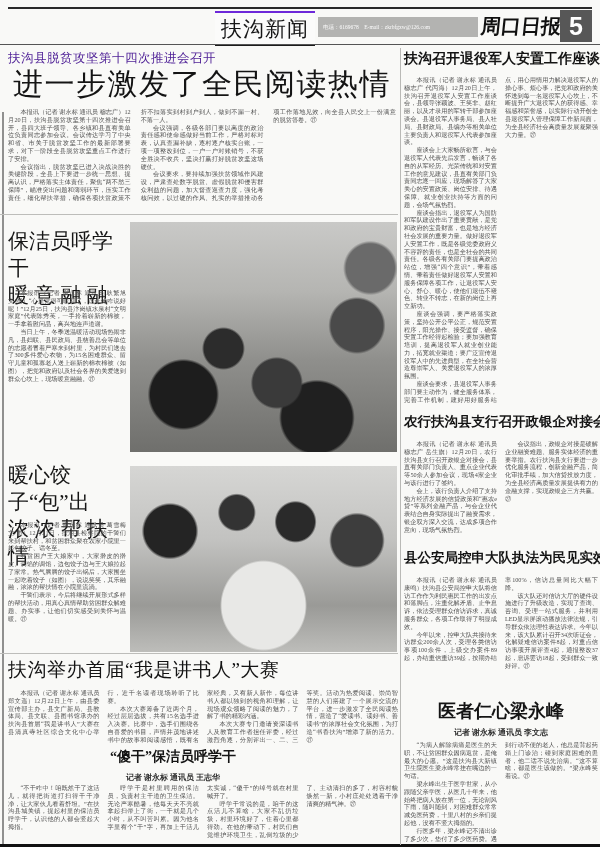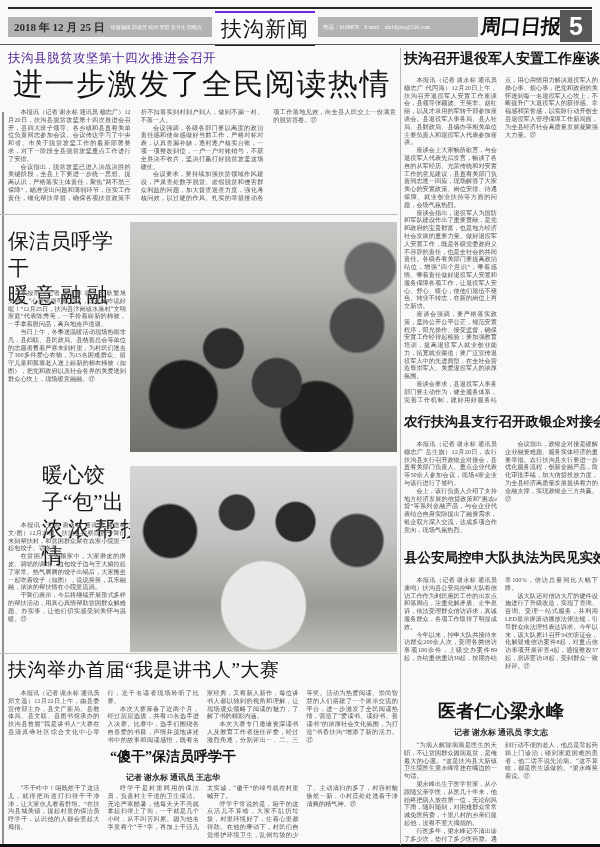--- a/index.html
+++ b/index.html
@@ -25,21 +25,21 @@
   .hline-1{position:absolute;left:0;top:214px;width:398px;height:1px;background:#bdbdba;}
   .hline-2{position:absolute;left:0;top:653px;width:398px;height:1px;background:#bdbdba;}
   
   .kicker{position:absolute;left:8px;top:50px;font-size:12.5px;color:#4c1d95;letter-spacing:.5px;white-space:nowrap;}
   .headline-main{position:absolute;left:8px;top:64px;width:388px;text-align:center;font-size:30px;color:#141414;letter-spacing:1.5px;white-space:nowrap;}
   .body-text{font-size:6.2px;line-height:7.8px;color:#4f4f4f;text-align:justify;overflow:hidden;column-fill:auto;}
   .body-text p{margin:0;text-indent:2em;}
   .body-main{position:absolute;left:8px;top:108px;width:388px;height:102px;column-count:3;column-gap:10px;}
   .headline-left{position:absolute;left:8px;width:120px;font-size:21px;line-height:27px;color:#161616;}
   .hl-warmth{top:228px;}
-  .hl-dump{top:462px;margin-left:34px;}
+  .hl-dump{top:462px;}
   .body-warmth{position:absolute;left:8px;top:289px;width:118px;height:160px;}
   .body-dump{position:absolute;left:8px;top:521px;width:118px;height:128px;}
   .photo{position:absolute;left:130px;width:267px;background:#888;overflow:hidden;}
   .photo1{top:222px;height:230px;background:
     radial-gradient(circle at 20% 75%, #1d1d1d 0 12%, transparent 13%),
     radial-gradient(circle at 35% 55%, #2c2c2c 0 9%, transparent 10%),
     radial-gradient(circle at 55% 70%, #3a3a3a 0 11%, transparent 12%),
     radial-gradient(circle at 85% 45%, #4a4a4a 0 10%, transparent 11%),
     radial-gradient(circle at 70% 85%, #202020 0 13%, transparent 14%),
     radial-gradient(circle at 90% 20%, #6a6a6a 0 8%, transparent 9%),
@@ -70,24 +70,20 @@
 </style>
 </head>
 <body>
 
 <div id="page">
 
   <div class="edge-left"></div>
   <div class="edge-bottom"></div>
 
   <div class="top-rule"></div>
-  <div class="date-bar">
-    <span class="date-text">2018 年 12 月 25 日</span>
-    <span class="credits-text">组版编辑 郭俊芳  校对 李哲  实习生 郭晓点</span>
-  </div>
   <div class="section-box">
     <span class="section-title">扶沟新闻</span>
   </div>
   <div class="contact-bar">
     <span class="contact-text">电话：6169678　E-mail：zkrbfgxw@126.com</span>
   </div>
   <div class="masthead">周口日报</div>
   <div class="pagenum-box">
     <span>5</span>
   </div>

